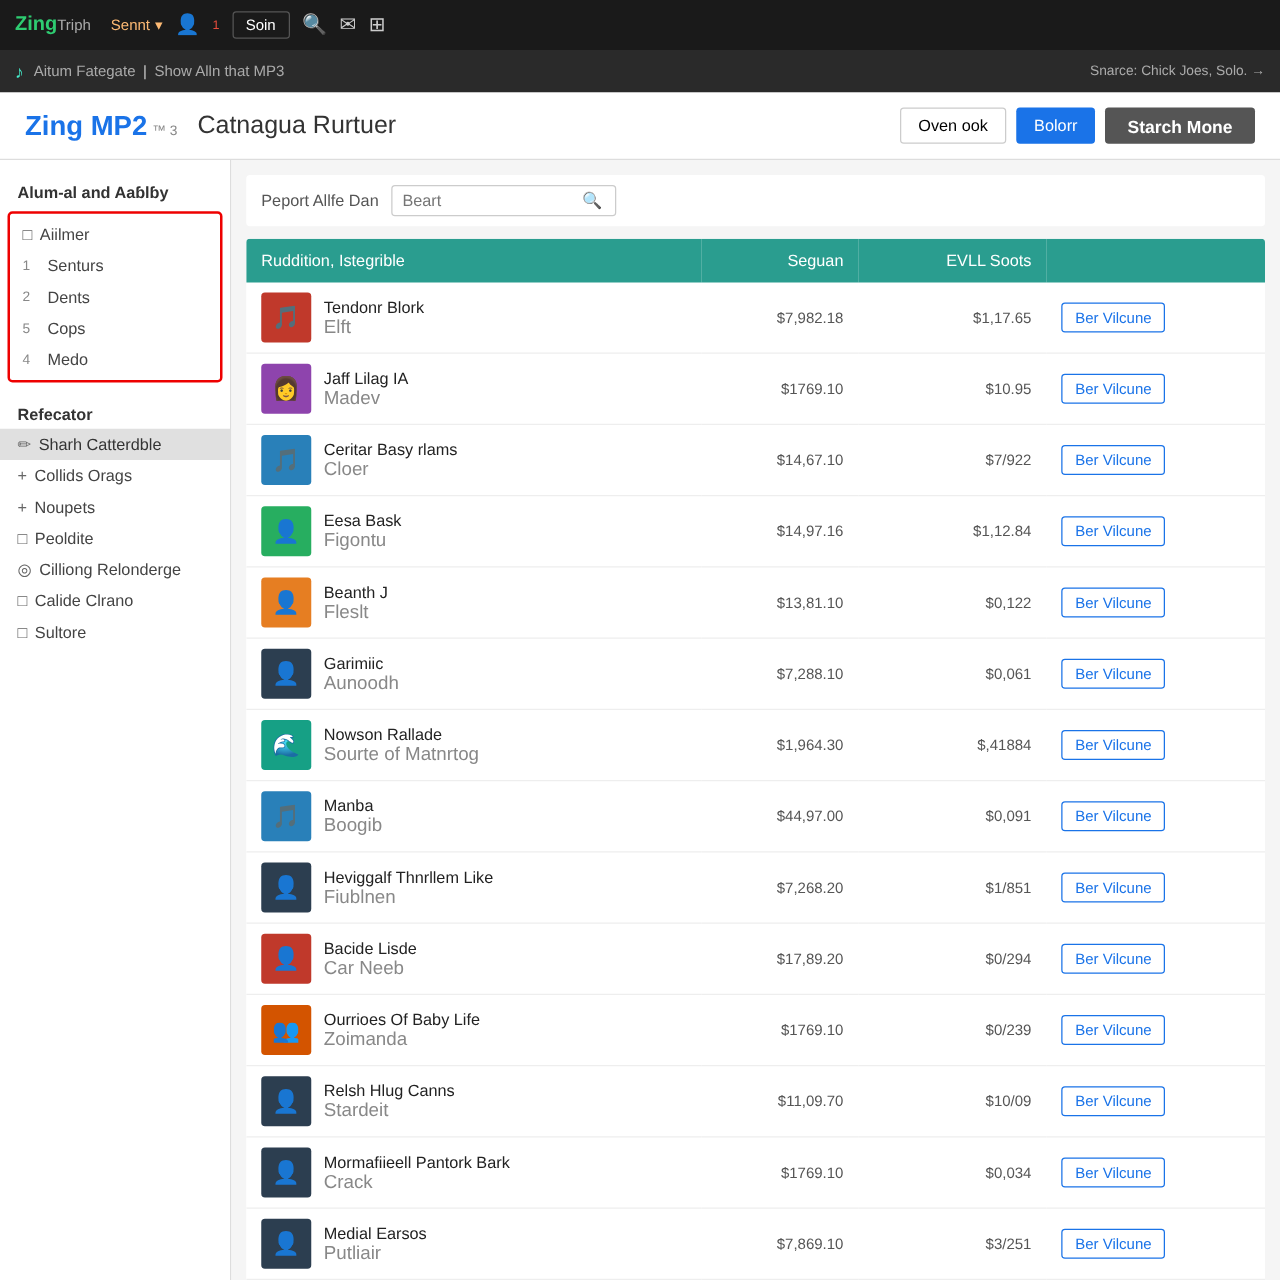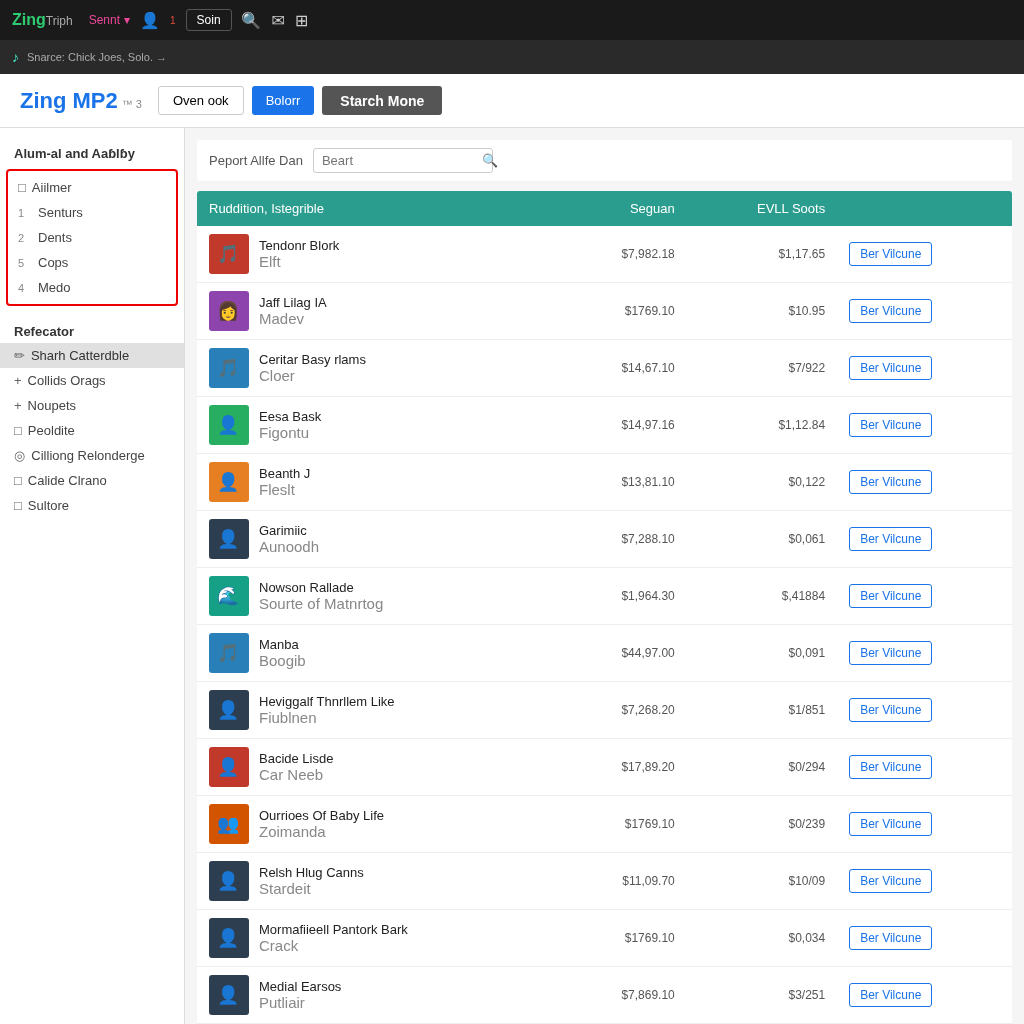--- a/index.html
+++ b/index.html
@@ -17,21 +17,21 @@
     }
     .top-nav .logo { font-weight: bold; font-size: 16px; color: #fff; }
     .top-nav .logo span { color: #2ecc71; }
     .top-nav .nav-links { display: flex; gap: 16px; flex: 1; }
     .top-nav .nav-links a { color: #ccc; text-decoration: none; font-size: 13px; }
     .top-nav .nav-right { display: flex; align-items: center; gap: 10px; }
     .top-nav .nav-right .btn-signin {
       background: transparent; border: 1px solid #555; color: #fff;
       padding: 3px 10px; border-radius: 3px; cursor: pointer; font-size: 12px;
     }
-    .top-nav .nav-right .user-area { display: flex; align-items: center; gap: 4px; color: #ec4899; font-size: 12px; }
+    .top-nav .nav-right .user-area { display: flex; align-items: center; gap: 4px; color: #fdba74; font-size: 12px; }
     .top-nav .nav-right .icon-btn { color: #ccc; font-size: 16px; cursor: pointer; }
 
     
     .sec-nav {
       background: #2a2a2a;
       color: #ccc;
       display: flex;
       align-items: center;
       padding: 0 12px;
       height: 34px;
@@ -105,21 +105,21 @@
       align-items: center;
       padding: 8px 12px;
       gap: 10px;
       border-radius: 3px;
       margin-bottom: 10px;
     }
     .filter-label { font-size: 13px; color: #555; }
     .filter-input {
       border: 1px solid #ccc; padding: 4px 8px; font-size: 13px;
       border-radius: 3px; width: 180px;
-      display: flex; align-items: center; gap: 20px;
+      display: flex; align-items: center; gap: 4px;
     }
     .filter-input input { border: none; outline: none; font-size: 13px; width: 140px; }
 
     
     .data-table { width: 100%; border-collapse: collapse; background: #fff; border-radius: 3px; overflow: hidden; }
     .data-table thead tr { background: #2a9d8f; color: #fff; }
     .data-table thead th { padding: 10px 12px; text-align: left; font-size: 13px; font-weight: 500; }
     .data-table thead th.right { text-align: right; }
     .data-table tbody tr { border-bottom: 1px solid #eee; }
     .data-table tbody td { padding: 8px 12px; vertical-align: middle; }
@@ -161,28 +161,34 @@
     <span style="color:#e74c3c;font-size:10px;">1</span>
     <button class="btn-signin">Soin</button>
     <span class="icon-btn">🔍</span>
     <span class="icon-btn">✉</span>
     <span class="icon-btn">⊞</span>
   </div>
 </div>
 
 <div class="sec-nav">
   <span class="sec-icon">♪</span>
+  <div class="sec-links">
+    <a>Aitum Fategate</a>
+    <span>|</span>
+    <a>Show Alln that MP3</a>
+  </div>
   <div class="sec-right">Snarce: Chick Joes, Solo. →</div>
 </div>
 
 <div class="page-header">
   <div style="display:flex;align-items:baseline;gap:4px;">
     <span class="app-logo">Zing MP2</span>
     <span style="font-size:11px;color:#888;">™ 3</span>
   </div>
+  <div class="page-title">Catnagua Rurtuer</div>
   <div class="header-btns">
     <button class="btn-over">Oven ook</button>
     <button class="btn-bolor">Bolorr</button>
     <button class="btn-starch">Starch Mone</button>
   </div>
 </div>
 
 <div class="main-layout">
 
   <div class="sidebar">

